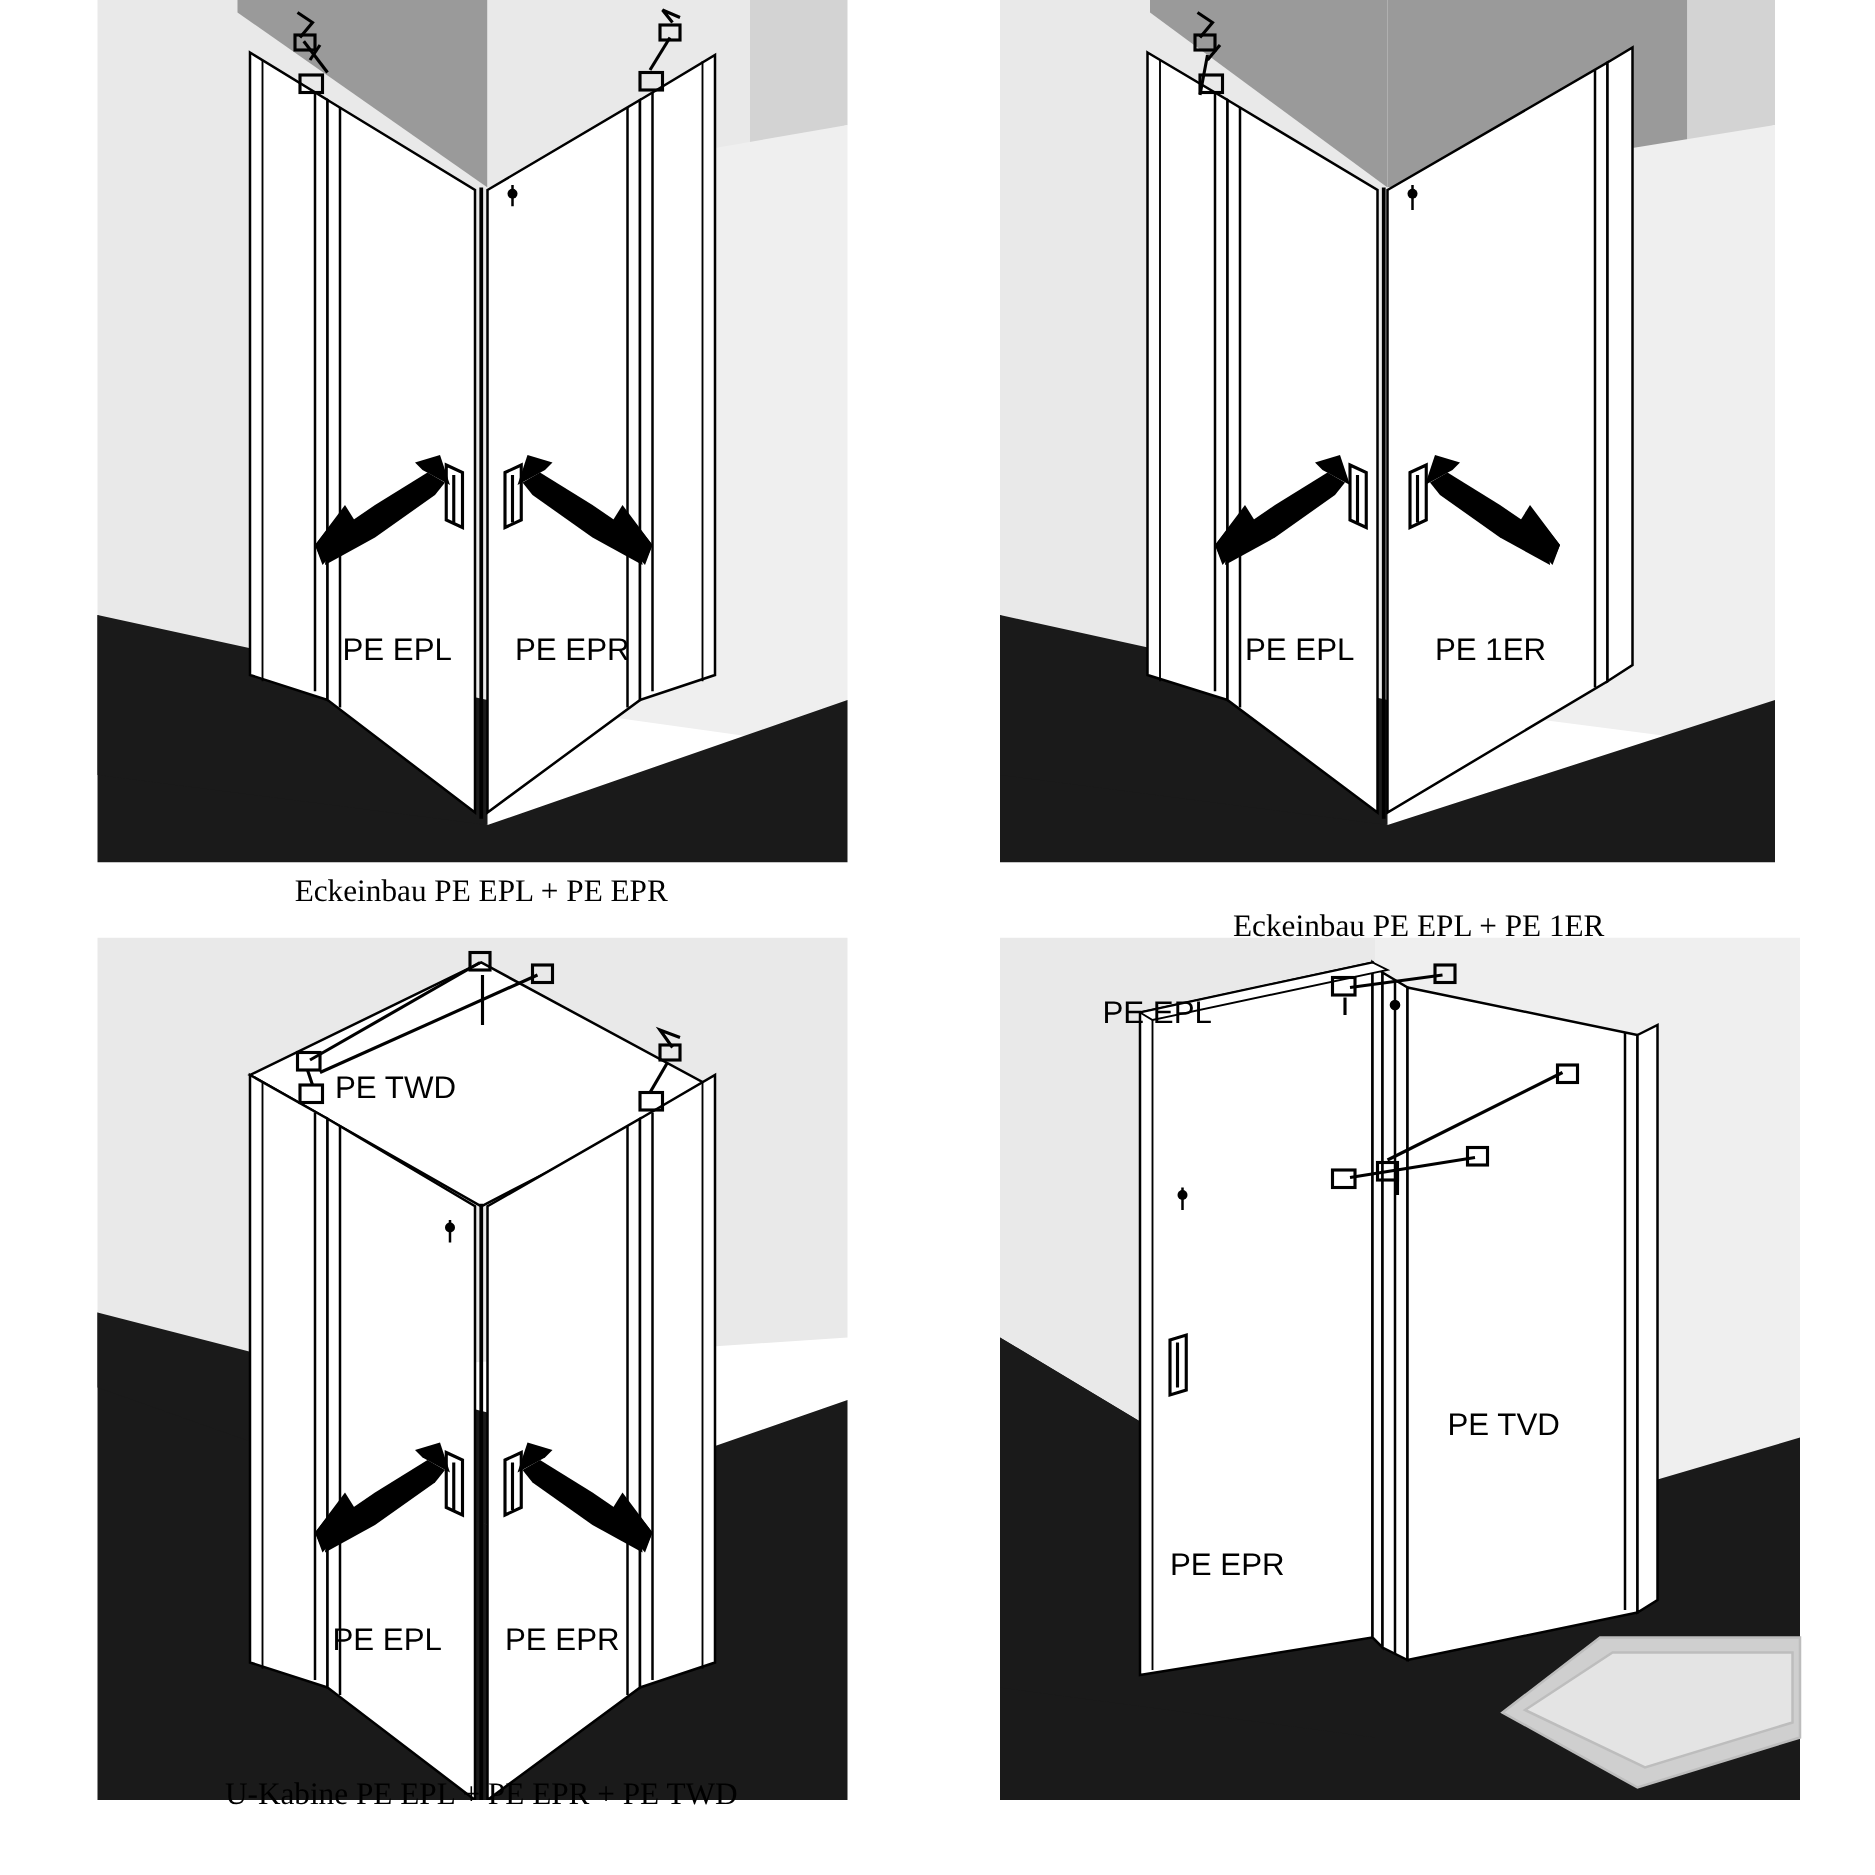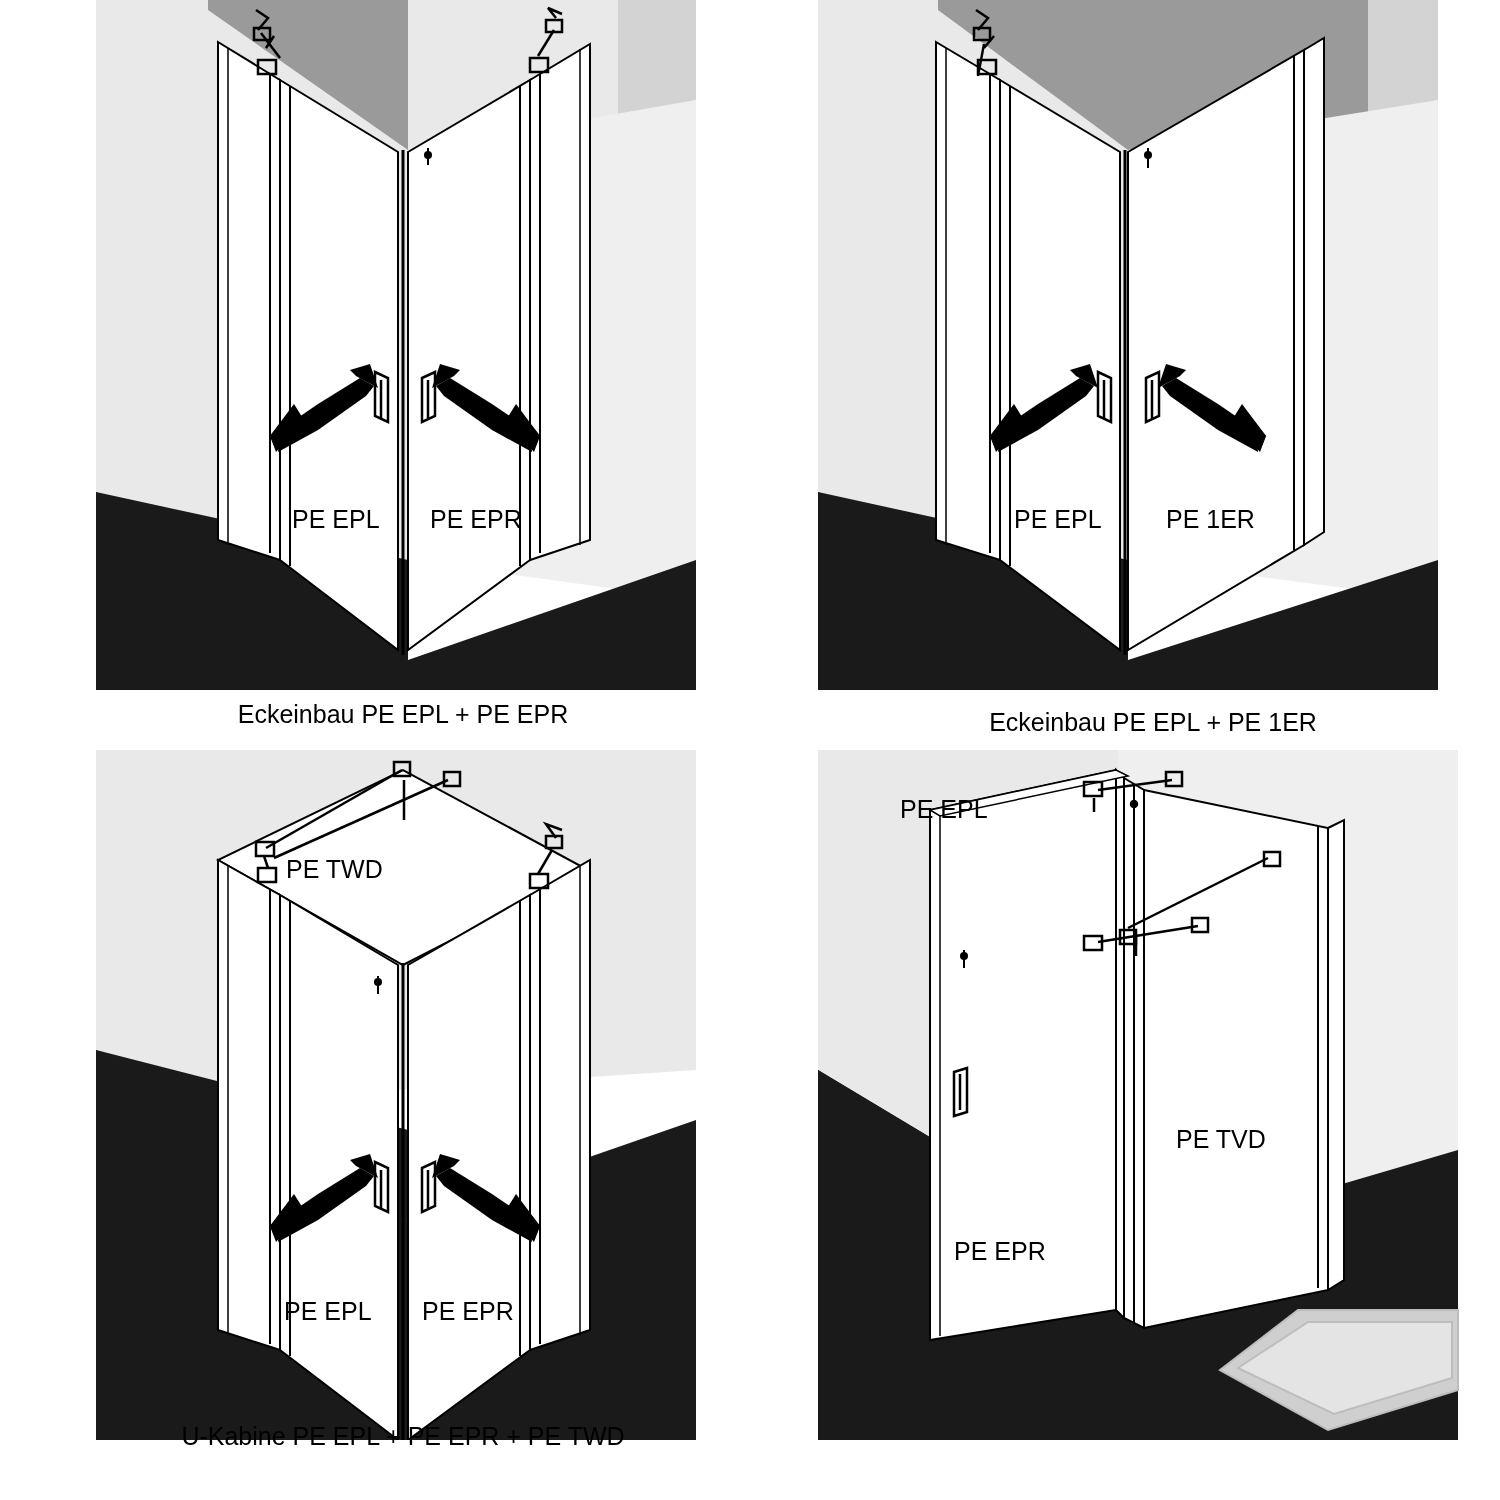--- a/index.html
+++ b/index.html
@@ -7,40 +7,39 @@
     margin: 0; padding: 0;
     width: 1500px; height: 1500px;
     background: #ffffff;
     font-family: "Liberation Sans", sans-serif;
   }
   #sheet {
     position: relative;
     width: 1468px; height: 1500px;
     background: #ffffff;
     overflow: hidden;
-    margin-left: 18px;
   }
   .panel {
     position: absolute;
     background: #ffffff;
   }
   .panel-art {
     position: absolute;
     left: 0; top: 0;
     width: 100%;
   }
   .panel-art svg { display: block; width: 100%; height: 100%; }
   .caption {
     position: absolute;
     left: 0;
     width: 100%;
     text-align: center;
     font-size: 25px;
     color: #000000;
-    font-family: Liberation Sans, sans-serif;
+    font-family: Liberation Serif, serif;
     white-space: nowrap;
     padding-left: 20px;
   }
   .lbl {
     font-family: "Liberation Sans", sans-serif;
     font-size: 25px;
     fill: #000000;
   }
 </style>
 </head>
@@ -180,21 +179,21 @@
           <polygon points="492,450 454,428 462,418 488,430 468,418 476,408 498,436"></polygon>
           <polygon points="490,452 450,430 402,396 394,386 408,378 450,404 488,430"></polygon>
           <polygon points="412,376 390,388 398,364 418,370"></polygon>
           <polygon points="498,436 474,404 464,420 492,452"></polygon>
         </g>
 
         <text class="lbl" x="246" y="528">PE EPL</text>
         <text class="lbl" x="398" y="528">PE 1ER</text>
       </svg>
     </div>
-    <div class="caption" style="top:708px;text-align:center;">Eckeinbau PE EPL + PE 1ER</div>
+    <div class="caption" style="top:728px;text-align:center;">Eckeinbau PE EPL + PE 1ER</div>
   </div>
 
   <div class="panel" style="left:0px; top:750px; width:750px; height:750px;">
     <div class="panel-art" style="height:690px;">
       <svg viewBox="0 0 750 690" xmlns="http://www.w3.org/2000/svg">
         <rect x="78" y="0" width="600" height="690" fill="#ffffff"></rect>
         <polygon points="78,0 678,0 678,320 78,360" fill="#e9e9e9"></polygon>
         <polygon points="78,300 390,470 678,370 678,690 78,690" fill="#1a1a1a"></polygon>
         <polygon points="78,360 390,470 390,380 78,300" fill="#1a1a1a"></polygon>
 

